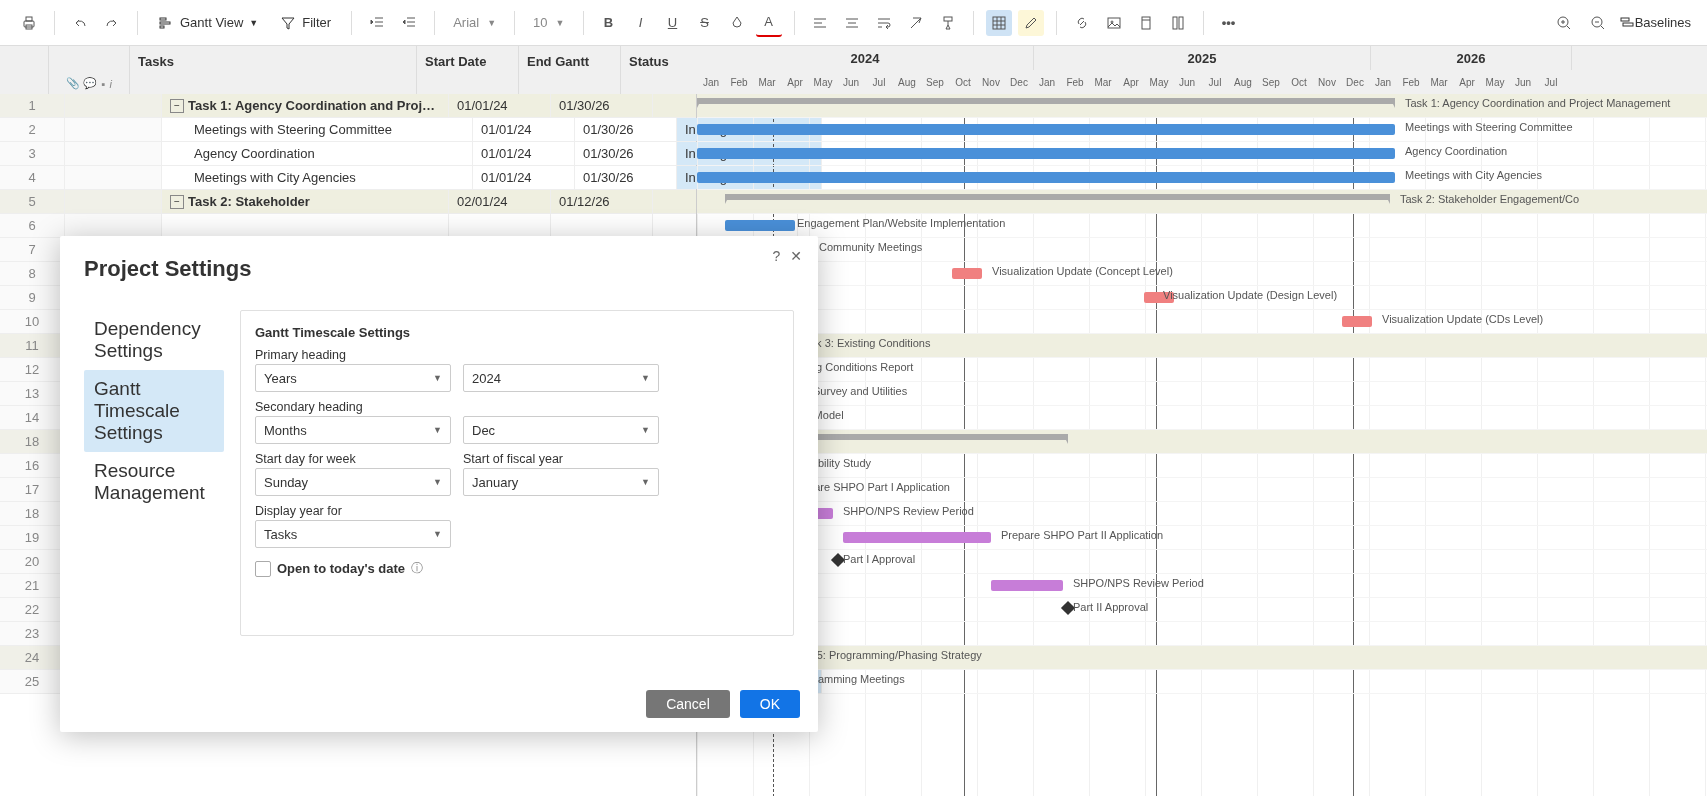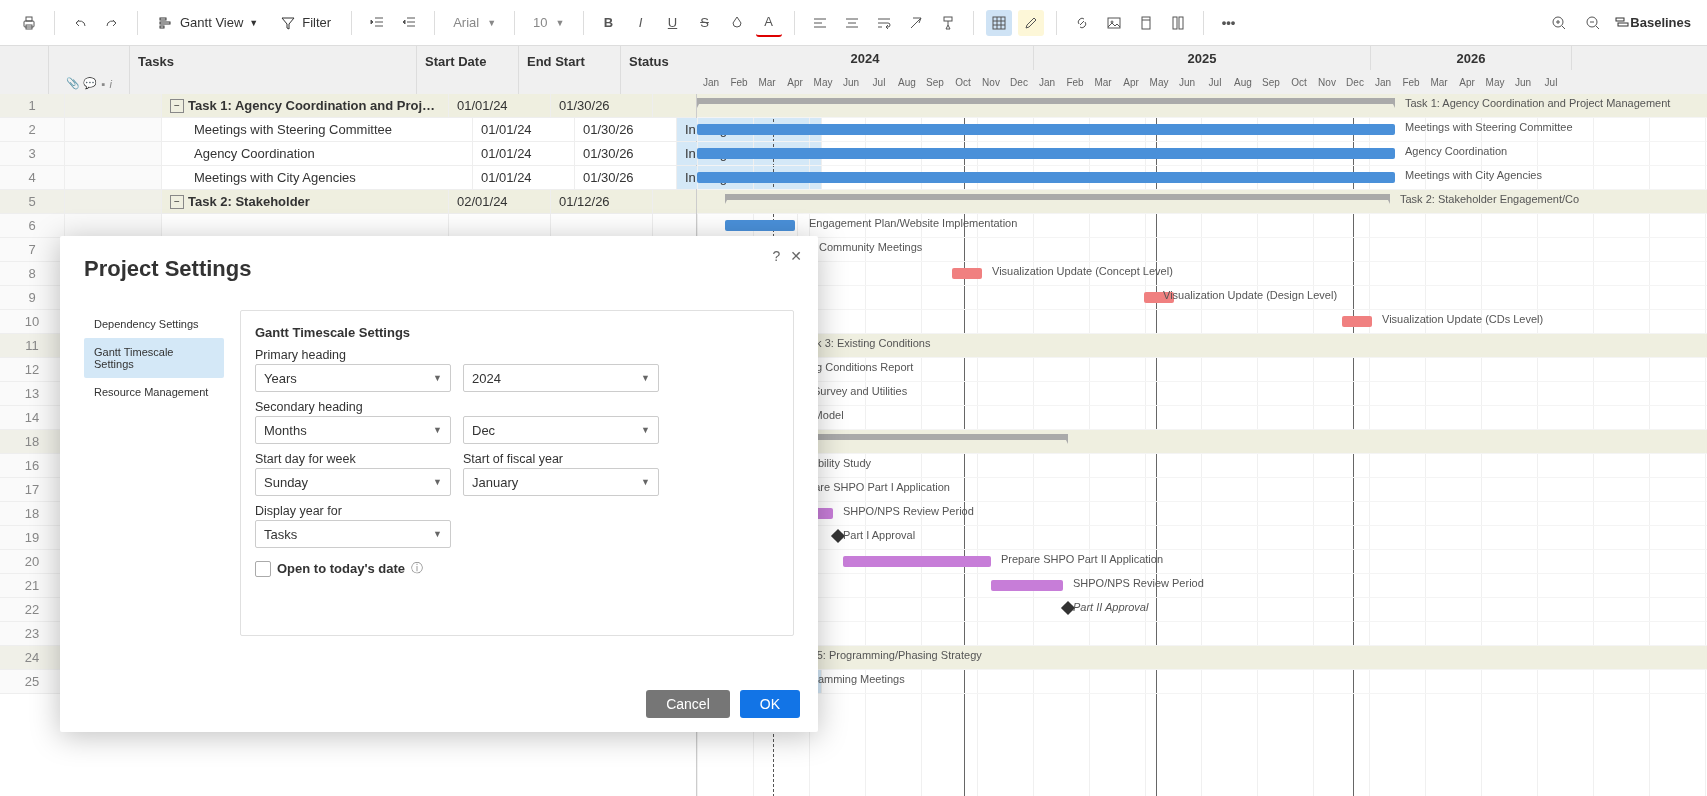--- a/index.html
+++ b/index.html
@@ -64,21 +64,21 @@
 .tb-right {
   margin-left: auto;
   display: flex;
   align-items: center;
   gap: 8px;
 }
 .tb-baselines {
   display: flex;
   align-items: center;
   gap: 0;
-  font-weight: bold;
+  font-weight: normal;
   cursor: pointer;
 }
 svg { stroke: currentColor; fill: none; }
 
 .main {
   display: flex;
   height: 751px;
 }
 .left-pane {
   width: 696px;
@@ -266,21 +266,21 @@
   top: 12px;
   display: flex;
   gap: 10px;
   font-size: 14px;
   color: #666;
 }
 .modal-body { display: flex; margin-top: 28px; gap: 16px; }
 .modal-sidebar { width: 140px; }
 .ms-item {
   padding: 8px 10px;
-  font-size: 11px;
+  font-size: 19px;
   border-radius: 2px;
   cursor: pointer;
 }
 .ms-item.active { background: #d4e8f7; }
 .modal-content {
   flex: 1;
   border: 1px solid #e0e0e0;
   border-radius: 2px;
   padding: 14px;
   height: 296px;
@@ -499,21 +499,21 @@
     <div class="grid-header">
       <div class="rownum-col"></div>
       <div class="icon-col">
         <span>📎</span>
         <span>💬</span>
         <span>▪</span>
         <span><i>i</i></span>
       </div>
       <div class="hdr-cell col-tasks">Tasks</div>
       <div class="hdr-cell col-start">Start Date</div>
-      <div class="hdr-cell col-end">End Start</div>
+      <div class="hdr-cell col-end">End Gantt</div>
       <div class="hdr-cell col-status">Status</div>
     </div>
     <div class="grid-body" id="grid-body">
         <div class="grid-row parent">
           <div class="cell rownum">1</div>
           <div class="cell iconcell"></div>
           <div class="cell task" style="">
             <span class="expander">−</span>
             <span class="task-text bold ">Task 1: Agency Coordination and Project Management</span>
           </div>
@@ -791,21 +791,21 @@
         <div class="chart-row">
           <div class="bar blue" style="left: 0px; width: 698px;"></div>
           <div class="bar-label" style="left: 708px;">Meetings with City Agencies</div>
         </div>
         <div class="chart-row parent">
           <div class="bar grey" style="left: 28px; width: 665px;"></div>
           <div class="bar-label" style="left: 703px;">Task 2: Stakeholder Engagement/Co</div>
         </div>
         <div class="chart-row">
           <div class="bar blue" style="left: 28px; width: 70px;"></div>
-          <div class="bar-label" style="left: 112px; text-align: right;">Engagement Plan/Website Implementation</div>
+          <div class="bar-label" style="left: 100px; text-align: right;">Engagement Plan/Website Implementation</div>
         </div>
         <div class="chart-row">
           <div class="bar purple" style="left: 82px; width: 30px;"></div>
           <div class="bar-label" style="left: 122px;">Community Meetings</div>
         </div>
         <div class="chart-row">
           <div class="bar red" style="left: 255px; width: 30px;"></div>
           <div class="bar-label" style="left: 295px;">Visualization Update (Concept Level)</div>
         </div>
         <div class="chart-row">
@@ -842,34 +842,34 @@
         </div>
         <div class="chart-row">
           <div class="bar blue" style="left: 28px; width: 56px;"></div>
           <div class="bar-label" style="left: 94px;">Prepare SHPO Part I Application</div>
         </div>
         <div class="chart-row">
           <div class="bar purple" style="left: 82px; width: 54px;"></div>
           <div class="bar-label" style="left: 146px;">SHPO/NPS Review Period</div>
         </div>
         <div class="chart-row">
+          <div class="bar purple" style="left: 146px; width: 148px;"></div>
+          <div class="bar-label" style="left: 304px;">Prepare SHPO Part II Application</div>
+        </div>
+        <div class="chart-row">
           <div class="diamond" style="left: 136px;"></div>
           <div class="bar-label" style="left: 146px;">Part I Approval</div>
         </div>
         <div class="chart-row">
-          <div class="bar purple" style="left: 146px; width: 148px;"></div>
-          <div class="bar-label" style="left: 304px;">Prepare SHPO Part II Application</div>
-        </div>
-        <div class="chart-row">
           <div class="bar purple" style="left: 294px; width: 72px;"></div>
           <div class="bar-label" style="left: 376px;">SHPO/NPS Review Period</div>
         </div>
         <div class="chart-row">
           <div class="diamond" style="left: 366px;"></div>
-          <div class="bar-label" style="left: 376px; font-style: italic;">Part II Approval</div>
+          <div class="bar-label" style="left: 376px;">Part II Approval</div>
         </div>
         <div class="chart-row"></div>
         <div class="chart-row parent">
           <div class="bar grey" style="left: 28px; width: 56px;"></div>
           <div class="bar-label" style="left: 94px;">Task 5: Programming/Phasing Strategy</div>
         </div>
         <div class="chart-row">
           <div class="bar blue" style="left: 28px; width: 56px;"></div>
           <div class="bar-label" style="left: 94px;">Programming Meetings</div>
         </div>

